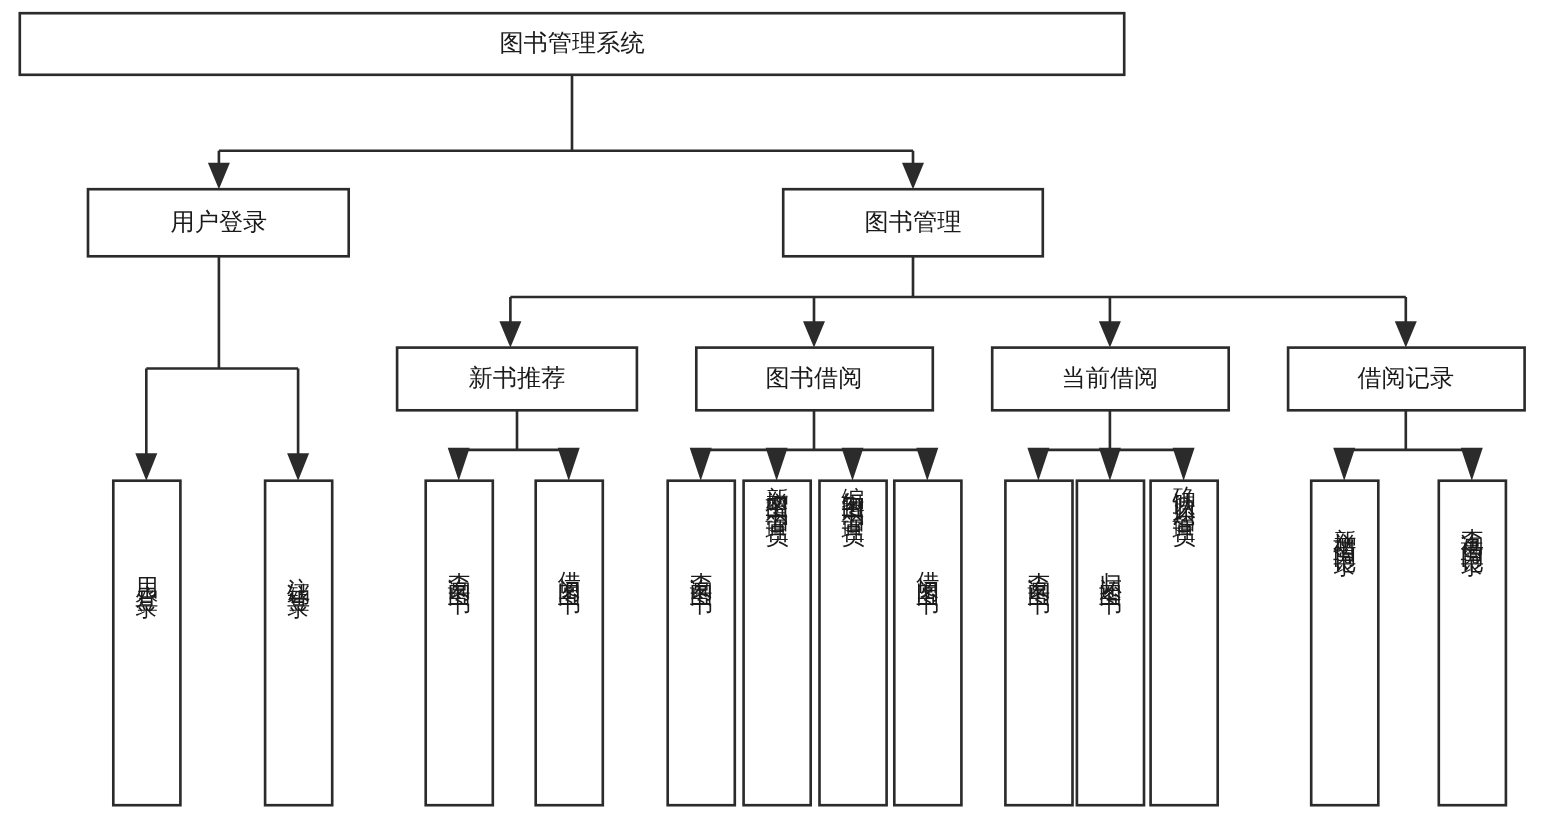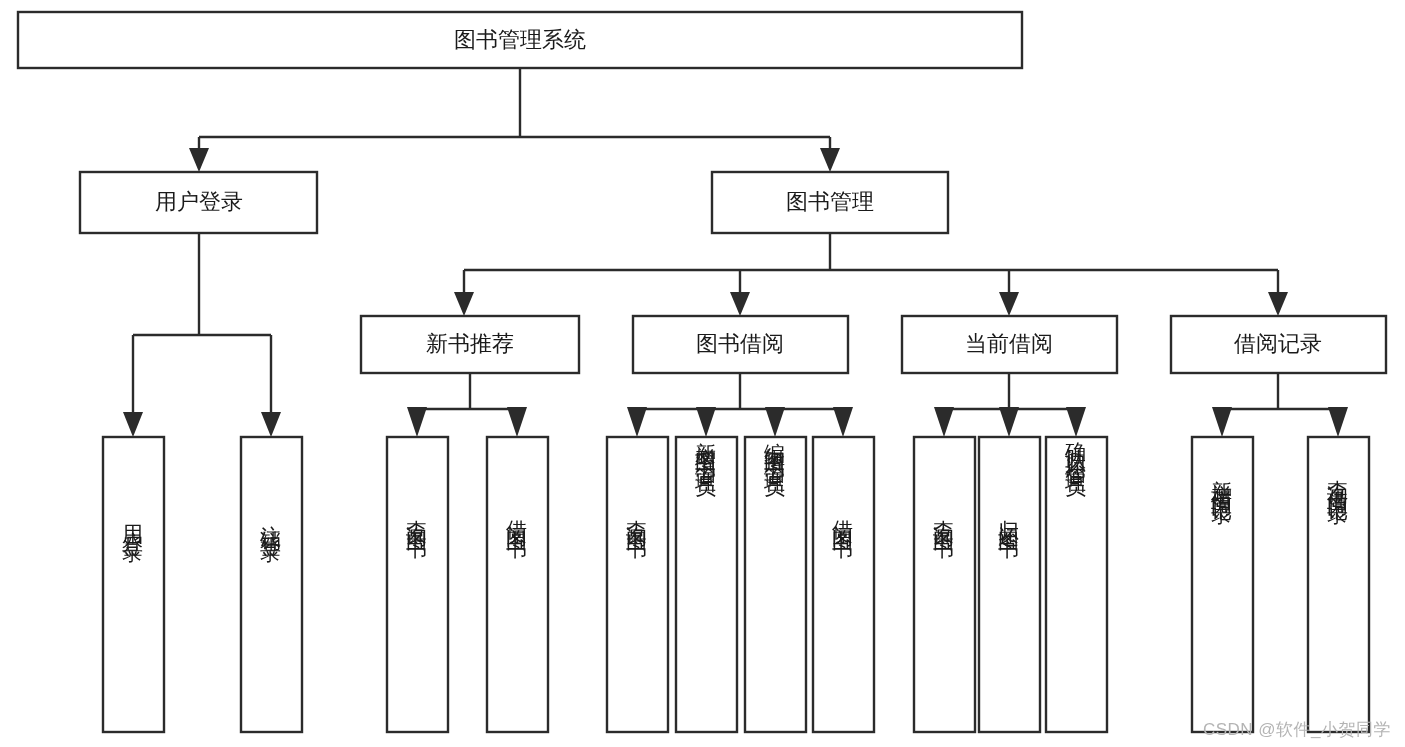--- a/index.html
+++ b/index.html
@@ -242,15 +242,14 @@
       <text class="node-label-v" x="1222" y="478" style="writing-mode:vertical-rl; text-orientation:upright; letter-spacing:5px;">新增借阅记录</text>
     </g>
 
     <g>
       <rect class="node-box" x="1308" y="437" width="61" height="295"></rect>
       <text class="node-label-v" x="1338" y="478" style="writing-mode:vertical-rl; text-orientation:upright; letter-spacing:5px;">查询借阅记录</text>
     </g>
 
   </svg>
 
-  <div class="watermark-text">CSDN @软件_小贺同学</div>
 
 </div>
 
 </body></html>

